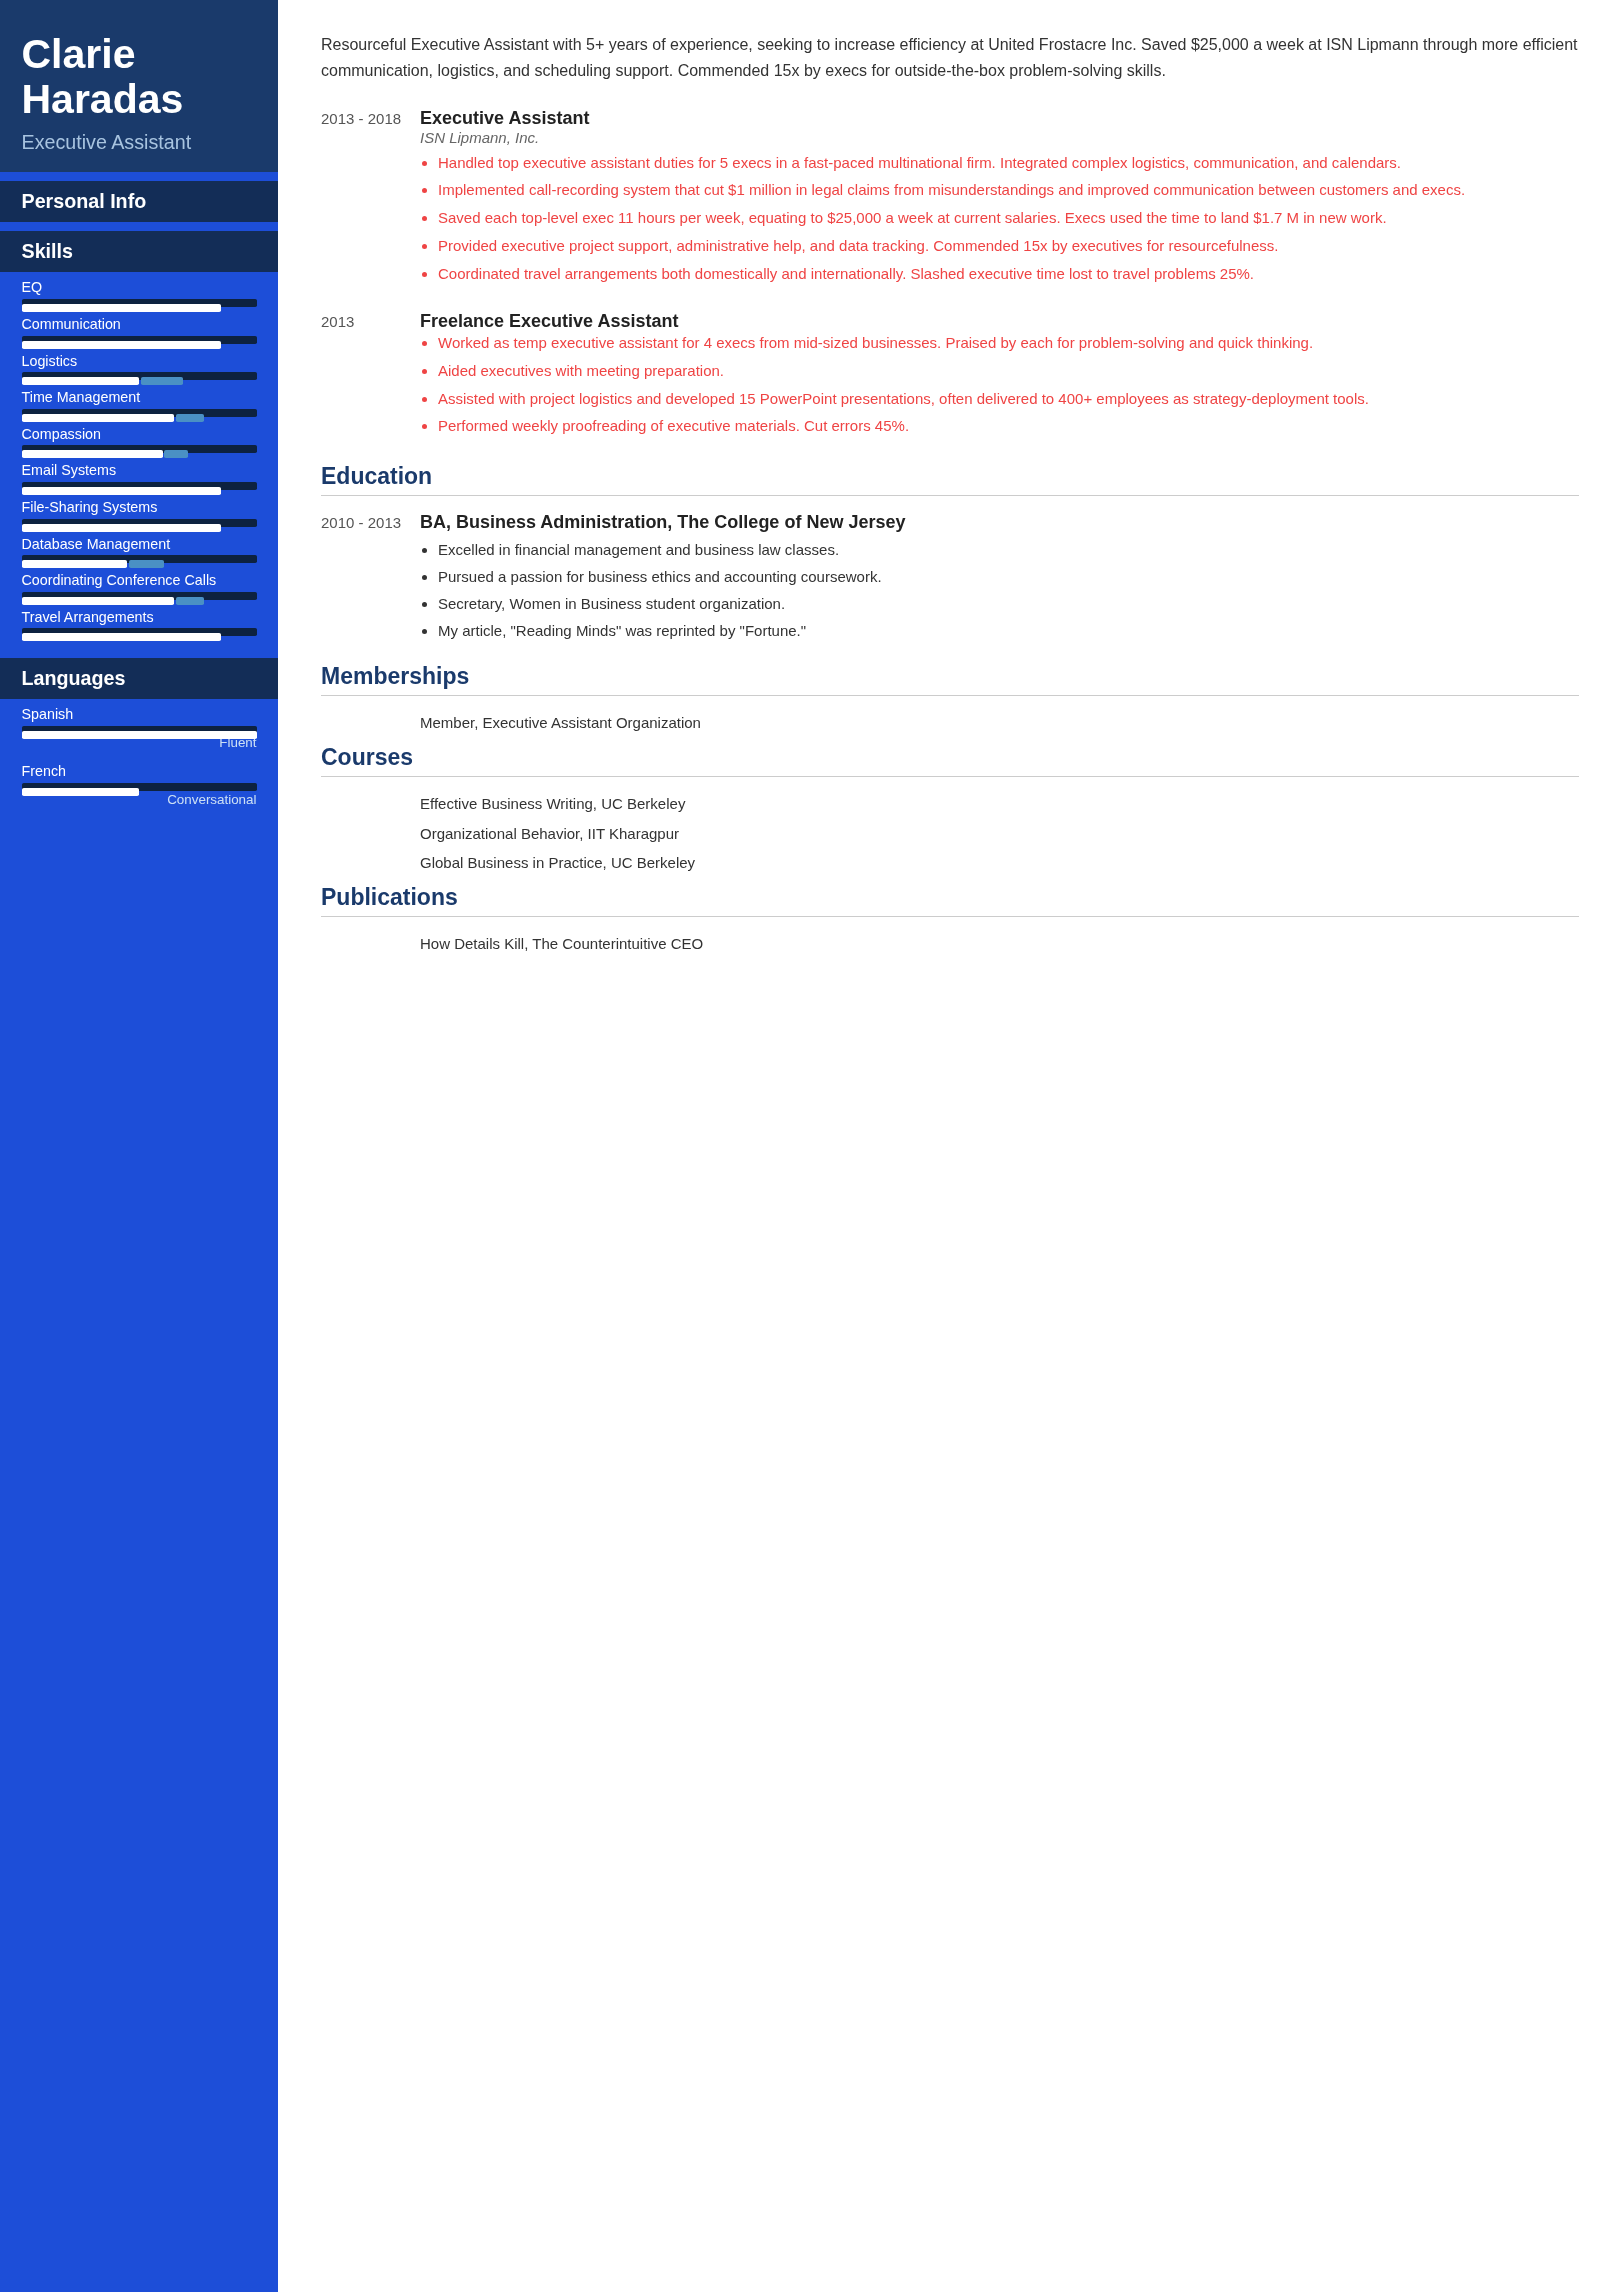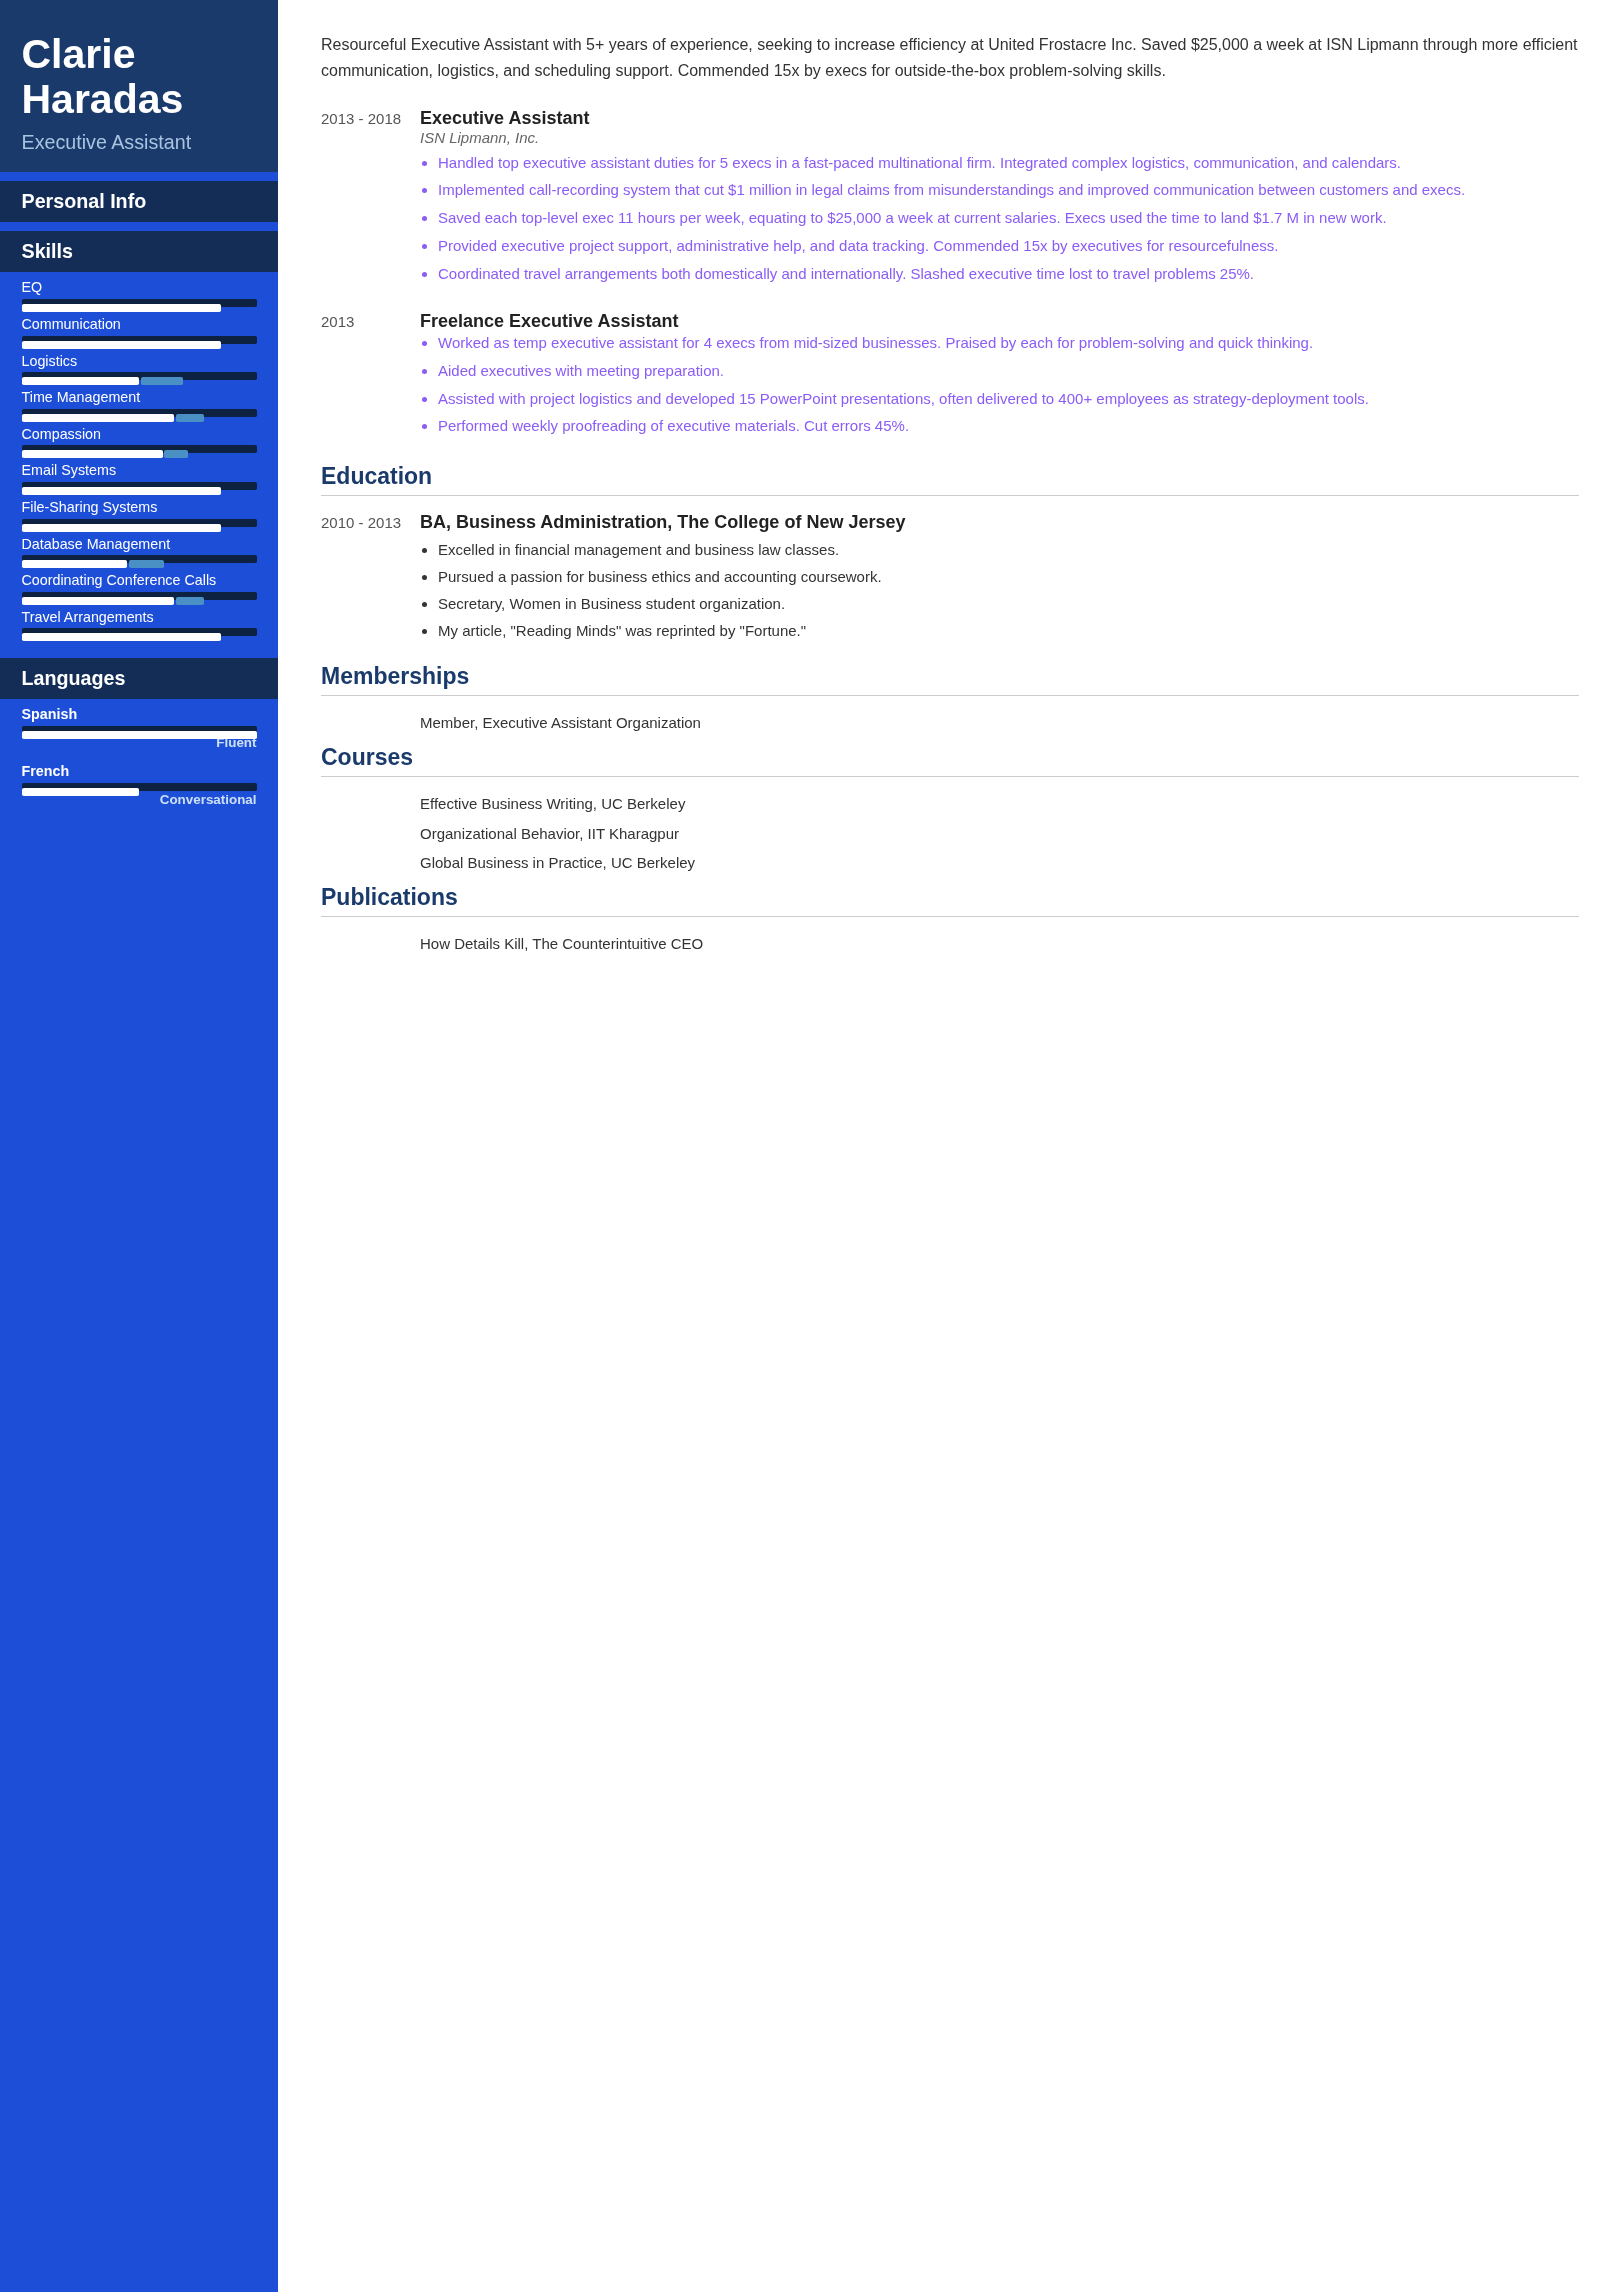--- a/index.html
+++ b/index.html
@@ -90,21 +90,20 @@
       background: #4a90c4;
       height: 8px;
       border-radius: 1.8px;
       display: inline-block;
       margin-left: 1.8px;
     }
 
     
     .languages-block {
       padding: 7.2px 21.5px 3.6px 21.5px;
-      font-weight: bold;
     }
     .lang-item {
       margin-bottom: 12.5px;
     }
     .lang-label {
       font-size: 14.3px;
       color: #fff;
       margin-bottom: 3.6px;
     }
     .lang-level-label {
@@ -159,21 +158,21 @@
       font-size: 15px;
       color: #666;
       font-style: italic;
       margin-bottom: 5.4px;
     }
     .exp-bullets {
       padding-left: 18px;
     }
     .exp-bullets li {
       font-size: 15px;
-      color: #8b5cf6;
+      color: #ef4444;
       margin-bottom: 5.4px;
       line-height: 1.5;
     }
 
     .edu-entry {
       display: flex;
       margin-bottom: 16px;
     }
     .edu-dates {
       min-width: 99px;

